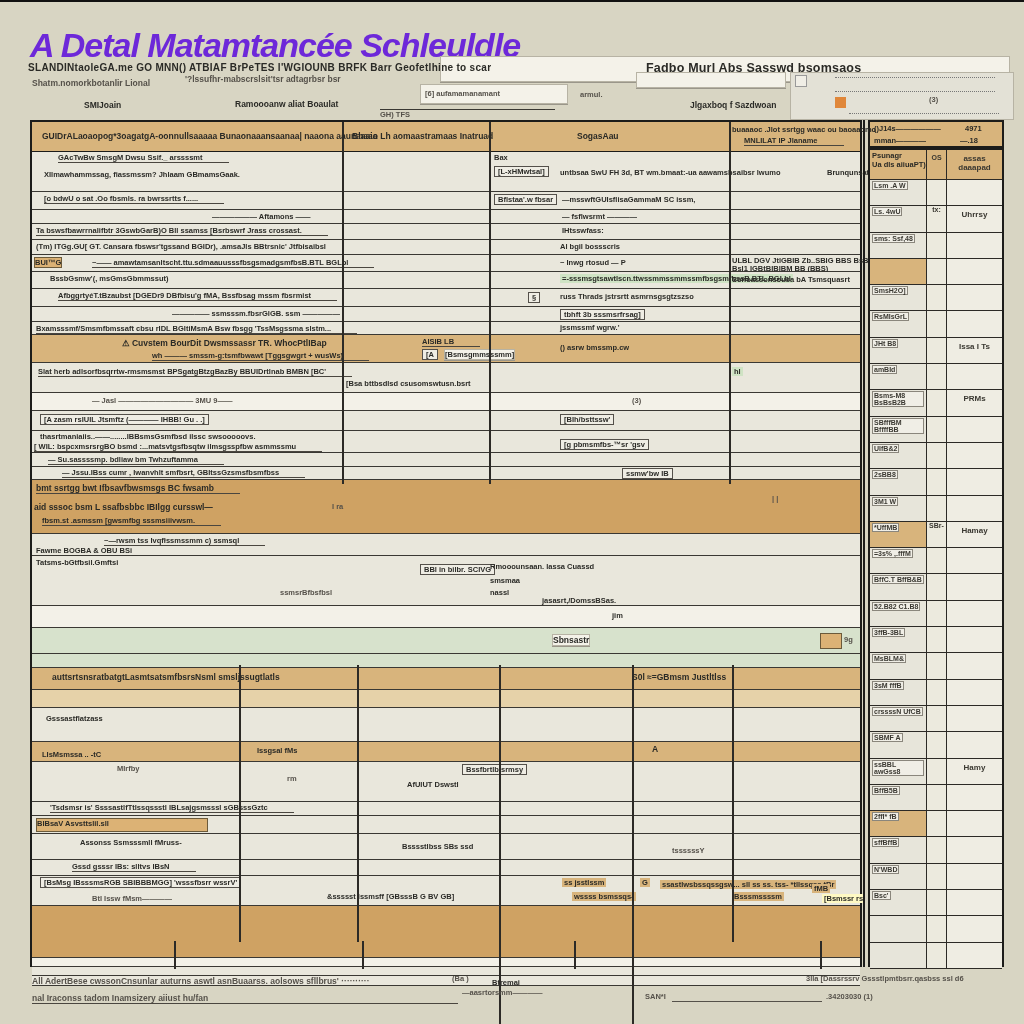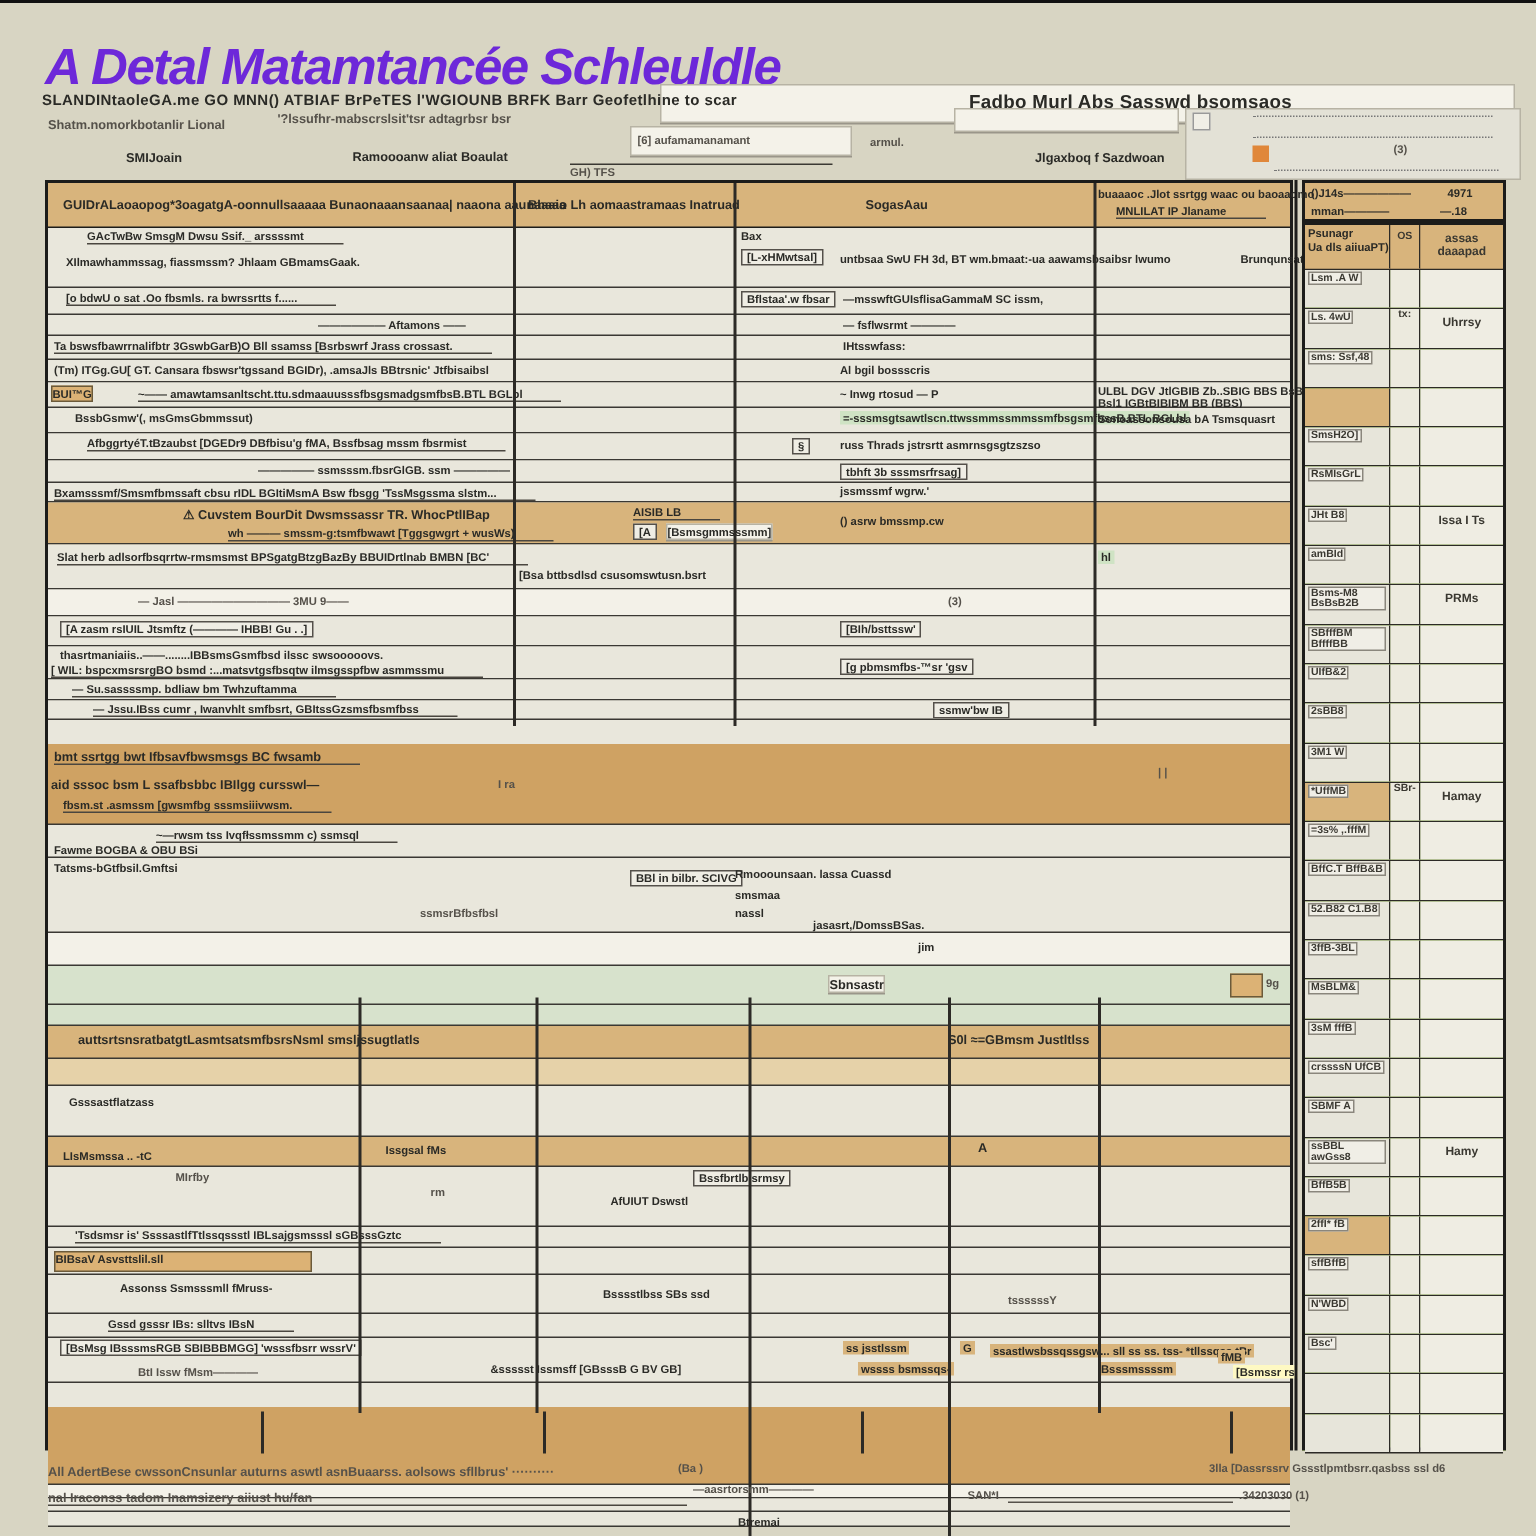--- a/index.html
+++ b/index.html
@@ -17,25 +17,25 @@
   .ul{border-bottom:1px solid #4a463f;padding-right:26px;}
   .box{border:1px solid #54504a;background:#efede4;padding:0 3px;}
   .tanbox{background:#dcb275;border:1px solid #6b5a3a;}
   .whitebar{background:#f4f2e9;border:1px solid #b7b3a4;box-shadow:0 1px 0 #9a968a;}
   .panel{background:#e3e1d6;border:1px solid #b7b3a4;}
   
   #ltable{position:absolute;left:30px;top:118px;width:832px;height:847px;
           border:2px solid #1c1c1a;box-sizing:border-box;background:#e9e7dc;}
   .row{position:relative;width:100%;box-sizing:border-box;border-bottom:1px solid #3a3833;}
   .bg-l{background:#e9e7dc;} .bg-w{background:#f3f1e8;} .bg-t{background:#d8b47c;}
-  .bg-b{background:#cfa263;margin-top:16px;} .bg-p{background:#e6d2a9;} .bg-g{background:#d7e2cc;}
+  .bg-b{background:#cfa263;} .bg-p{background:#e6d2a9;} .bg-g{background:#d7e2cc;}
   .vdiv{position:absolute;width:1.5px;background:#2c2a26;}
   
   #rgrid{position:absolute;left:868px;top:146px;width:136px;height:819px;
-         border:2px solid #1c1c1a;box-sizing:border-box;background:#bef264;}
+         border:2px solid #1c1c1a;box-sizing:border-box;background:#a16207;}
   .grow{display:flex;width:100%;box-sizing:border-box;border-bottom:1.5px solid #2c2a26;}
   .gc{box-sizing:border-box;border-right:1.5px solid #2c2a26;overflow:hidden;
       font-weight:bold;color:#3a3831;}
   .gc1{width:57px;background:#e7e5da;font-size:7px;padding:1px 2px;}
   .gc1 .cellbox{background:#f0eee6;border:1px solid #8a867c;padding:0 1px;display:inline-block;max-width:50px;}
   .gc2{width:20px;background:#eceade;font-size:7px;text-align:center;}
   .gc3{width:55px;background:#efede3;border-right:none;font-size:8px;text-align:center;padding-top:4px;}
   .orange{background:#e0873a;}
   .hl-green{background:#cfe3c4;}
 </style>

